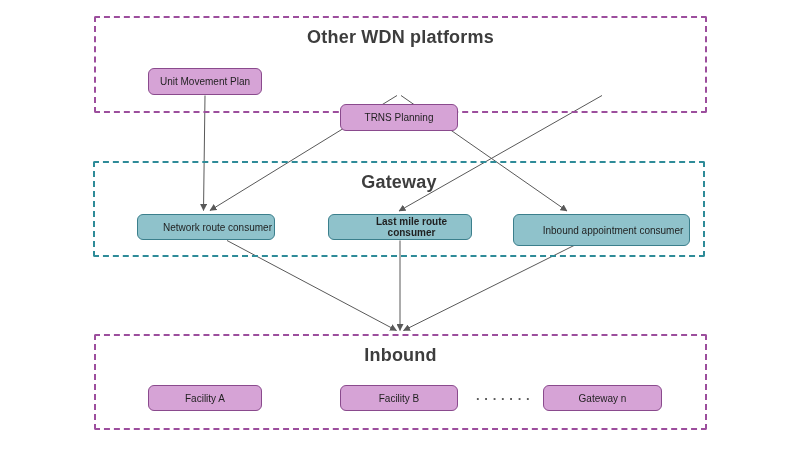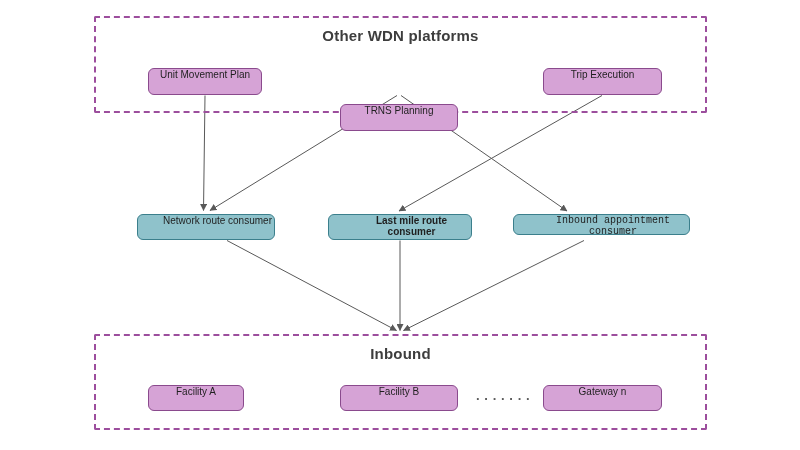--- a/index.html
+++ b/index.html
@@ -28,32 +28,32 @@
     border: 2px dashed #999;
     border-radius: 2px;
     box-sizing: border-box;
   }
   .panel.purple { border-color: var(--purple_dash, #9c4e9d); }
   .panel.teal   { border-color: var(--teal_dash,   #2e8b98); }
   .panel-title {
     position: absolute;
     top: 9px; left: 0; right: 0;
     text-align: center;
-    font-size: 15px;
+    font-size: 18px;
     font-weight: 600;
     letter-spacing: .2px;
     color: var(--title_text, #3d3d3d);
   }
 
   .node {
     position: absolute;
     box-sizing: border-box;
     border-radius: 6px;
     display: flex;
-    align-items: flex-start;
+    align-items: center;
     justify-content: center;
     font-size: 10px;
     color: var(--node_text, #1f1f1f);
     text-align: center;
     line-height: 1.1;
   }
   .node.purple {
     background: var(--purple_fill, #d6a3d6);
     border: 1px solid var(--purple_border, #8a4a8d);
   }
@@ -89,46 +89,46 @@
     <line class="edge" x1="602" y1="95.5" x2="399" y2="211" marker-end="url(#arrow)"></line>
     <line class="edge" x1="227" y1="240.5" x2="396.5" y2="330.5" marker-end="url(#arrow)"></line>
     <line class="edge" x1="400" y1="240.5" x2="400" y2="330.5" marker-end="url(#arrow)"></line>
     <line class="edge" x1="584" y1="240.5" x2="403.5" y2="330.5" marker-end="url(#arrow)"></line>
   </svg>
 
   <div class="panel purple" style="left:94px; top:16px; width:613px; height:97px;">
     <div class="panel-title">Other WDN platforms</div>
   </div>
 
+  <div class="panel teal" style="left:93px; top:161px; width:612px; height:96px;">
+    <div class="panel-title">Gateway</div>
+  </div>
 
   <div class="panel purple" style="left:94px; top:334px; width:613px; height:96px;">
     <div class="panel-title">Inbound</div>
   </div>
 
   <div class="node purple" style="left:148px; top:68px; width:114px; height:27px;">
     <span>Unit Movement Plan</span>
   </div>
   <div class="node purple" style="left:340px; top:68px; width:118px; height:27px;margin-top:36px;">
     <span>TRNS Planning</span>
   </div>
-  <div class="node purple" style="left:543px; top:68px; width:119px; height:27px;">
-    <span>Trip Execution</span>
-  </div>
 
   <div class="node teal" style="left:137px; top:214px; width:138px; height:26px;">
     <span>Network route consumer</span>
   </div>
   <div class="node teal" style="left:328px; top:214px; width:144px; height:26px;font-weight:bold;">
     <span>Last mile route consumer</span>
   </div>
-  <div class="node teal" style="left:513px; top:214px; width:177px; height:21px;font-family:Liberation Mono, monospace;">
+  <div class="node teal" style="left:513px; top:214px; width:177px; height:32px;">
     <span>Inbound appointment consumer</span>
   </div>
 
-  <div class="node purple" style="left:148px; top:385px; width:96px; height:26px;">
+  <div class="node purple" style="left:148px; top:385px; width:114px; height:26px;">
     <span>Facility A</span>
   </div>
   <div class="node purple" style="left:340px; top:385px; width:118px; height:26px;">
     <span>Facility B</span>
   </div>
   <div class="ellipsis" style="left:476px; top:391px;">·······</div>
   <div class="node purple" style="left:543px; top:385px; width:119px; height:26px;">
     <span>Gateway n</span>
   </div>
 

